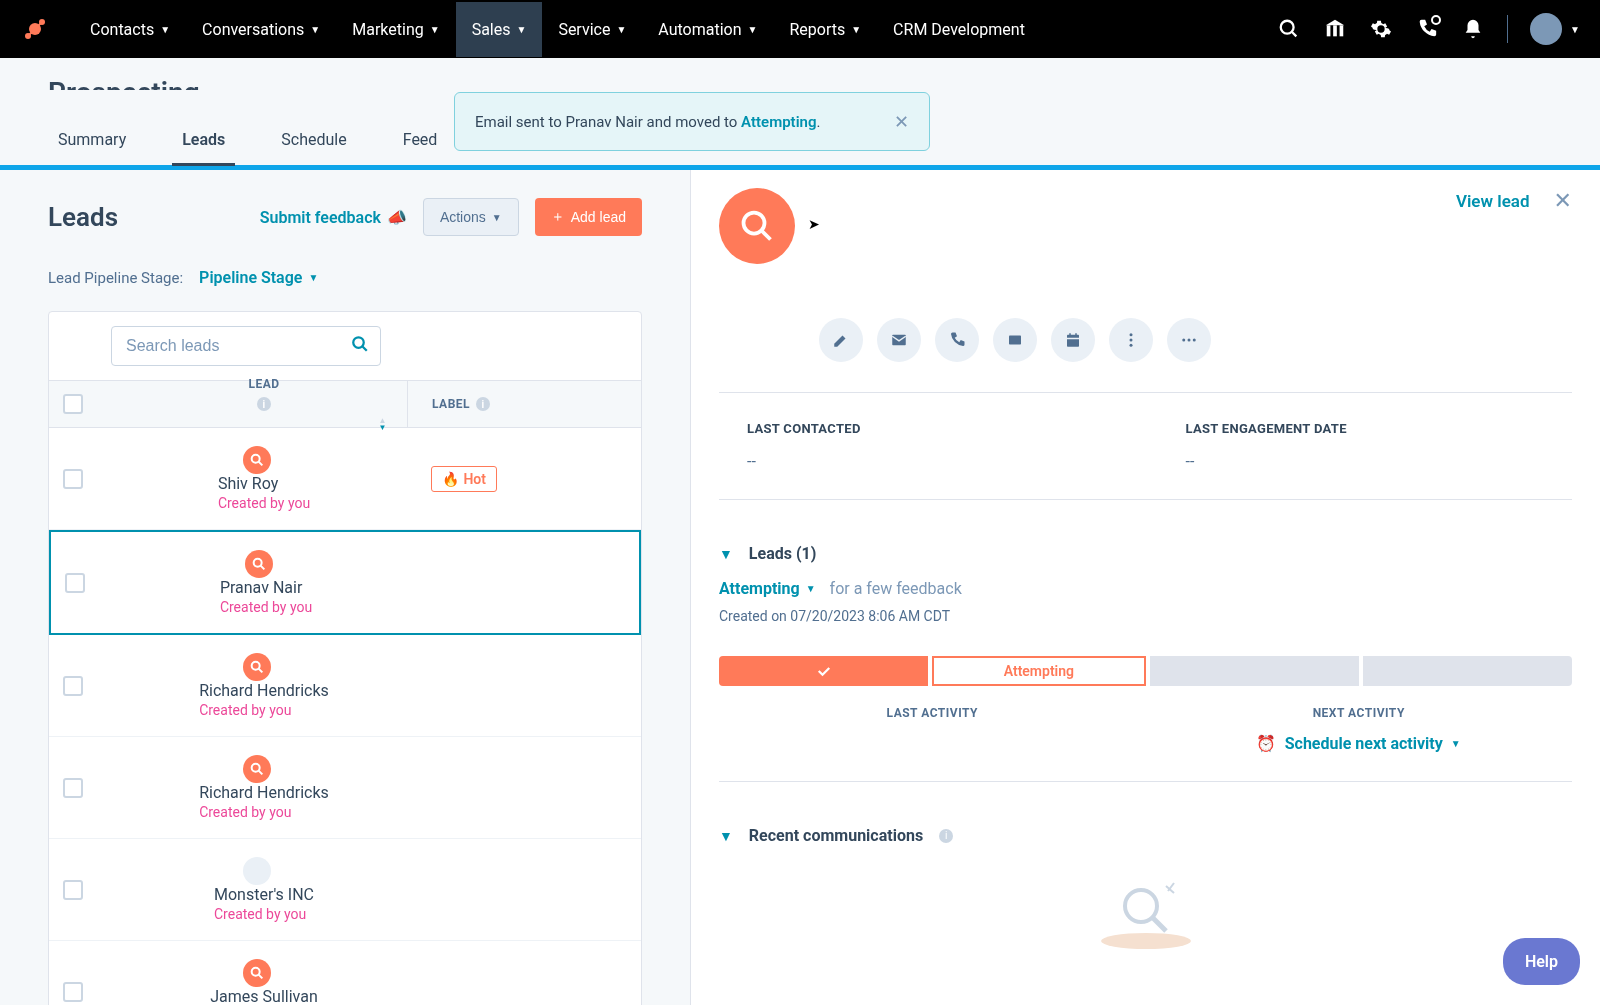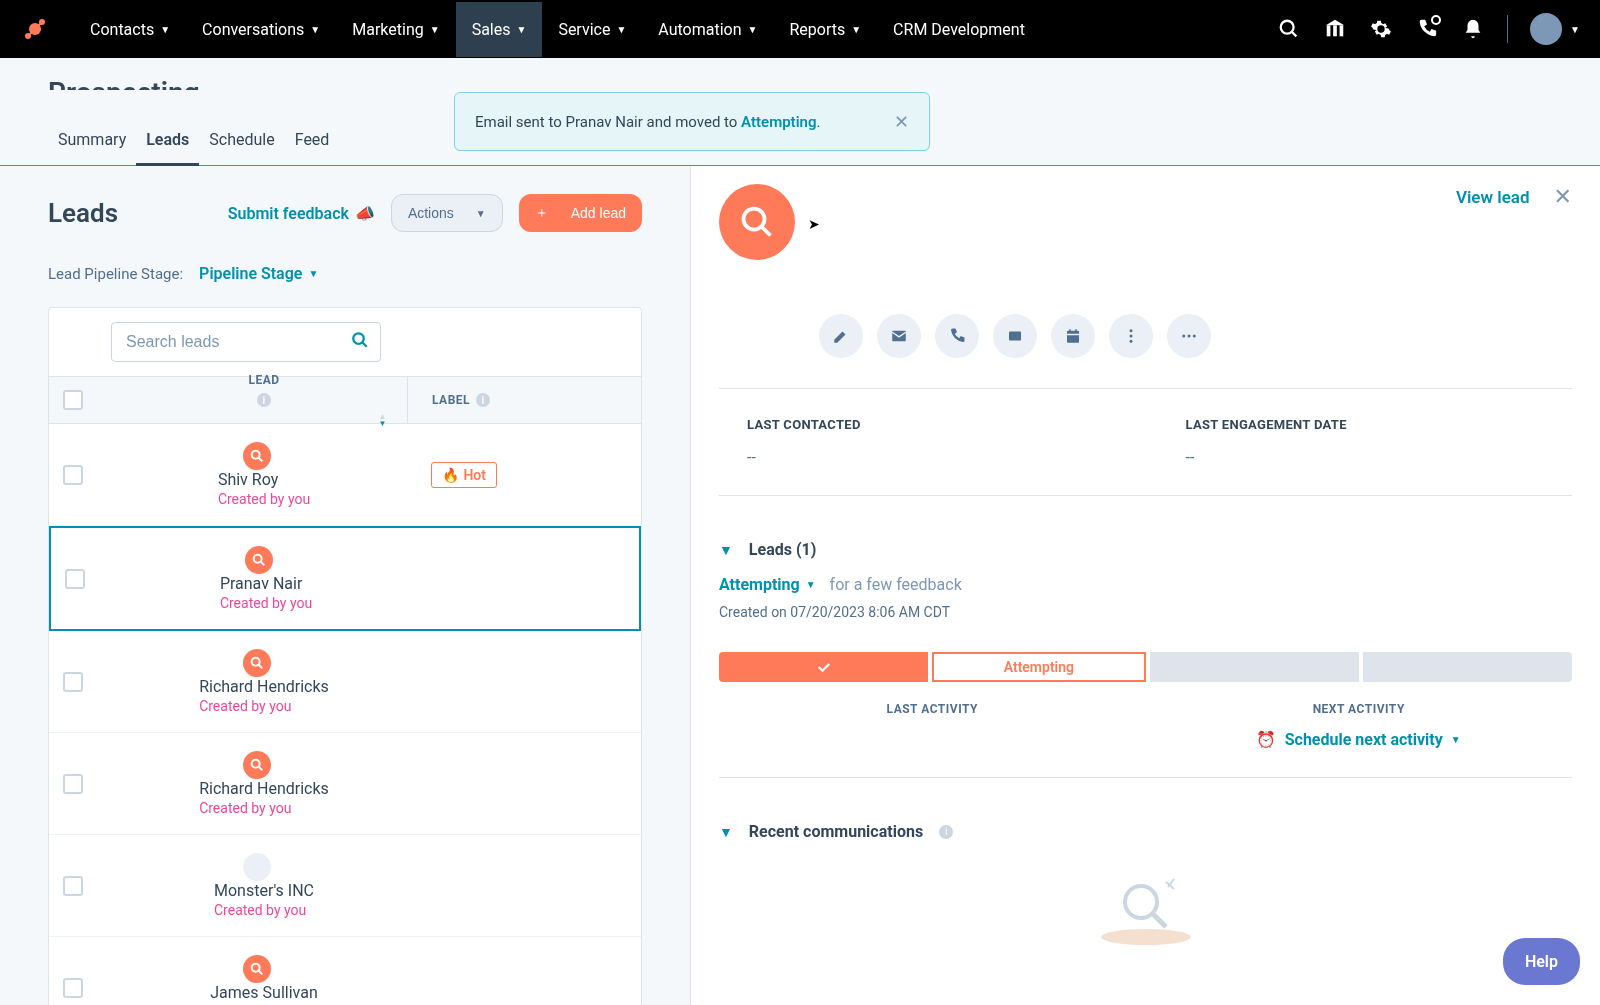--- a/index.html
+++ b/index.html
@@ -13,35 +13,35 @@
 .nav-item.active { background: #2e3f50; }
 .chev { font-size: 10px; }
 .nav-right { margin-left: auto; display: flex; align-items: center; gap: 22px; }
 .nav-icon { width: 24px; height: 24px; display: flex; align-items: center; justify-content: center; cursor: pointer; }
 .avatar-nav { width: 32px; height: 32px; border-radius: 50%; background: #7c98b6; }
 .divider-v { width: 1px; height: 28px; background: #516f90; }
 
 
 .page { padding: 0 48px; }
 .page-title-cut { font-size: 28px; font-weight: 600; color: #33475b; margin-top: 18px; height: 14px; overflow: hidden; }
-.tabs { display: flex; border-bottom: 1px solid #0ea5e9; margin-top: 26px; margin-left: -48px; margin-right: -48px; padding: 0 48px; }
+.tabs { display: flex; gap: 36px; border-bottom: 5px solid #0ea5e9; margin-top: 26px; margin-left: -48px; margin-right: -48px; padding: 0 48px; }
 .tab { padding: 14px 10px; font-size: 16px; color: #33475b; cursor: pointer; border-bottom: 3px solid transparent; margin-bottom: -1px; }
 .tab.active { font-weight: 600; border-bottom-color: #33475b; }
 
 
 .main { display: flex; }
 .left { width: 690px; padding: 28px 48px 0 48px; }
 .right { flex: 1; background: #fff; border-left: 1px solid #dfe3eb; padding: 0 28px 0 28px; min-height: 880px; }
 
 
 .leads-header { display: flex; align-items: center; justify-content: space-between; margin-bottom: 32px; }
 .leads-title { font-size: 26px; font-weight: 600; color: #33475b; }
 .leads-actions { display: flex; align-items: center; gap: 16px; }
 .link-btn { color: #0091ae; font-weight: 600; display: flex; align-items: center; gap: 6px; cursor: pointer; }
-.btn { padding: 10px 16px; border-radius: 12px; border: 1px solid #cbd6e2; background: #eaf0f6; color: #516f90; font-size: 14px; cursor: pointer; display: inline-flex; align-items: center; gap: 22px; text-align: right; }
+.btn { padding: 10px 16px; border-radius: 4px; border: 1px solid #cbd6e2; background: #eaf0f6; color: #516f90; font-size: 14px; cursor: pointer; display: inline-flex; align-items: center; gap: 6px; text-align: right; }
 .btn-primary { background: #ff7a59; color: #fff; border: none; font-weight: 500; }
 
 .filter-row { display: flex; align-items: center; gap: 16px; margin-bottom: 24px; }
 .filter-label { color: #516f90; font-size: 15px; }
 .filter-value { color: #0091ae; font-weight: 600; display: flex; align-items: center; gap: 6px; cursor: pointer; }
 
 .table-wrap { background: #fff; border: 1px solid #dfe3eb; border-radius: 4px; }
 .search-wrap { padding: 14px; }
 .search-box { position: relative; width: 270px; margin-left: 48px; }
 .search-input { width: 100%; padding: 10px 40px 10px 14px; border: 1px solid #cbd6e2; border-radius: 4px; font-size: 16px; color: #33475b; }

